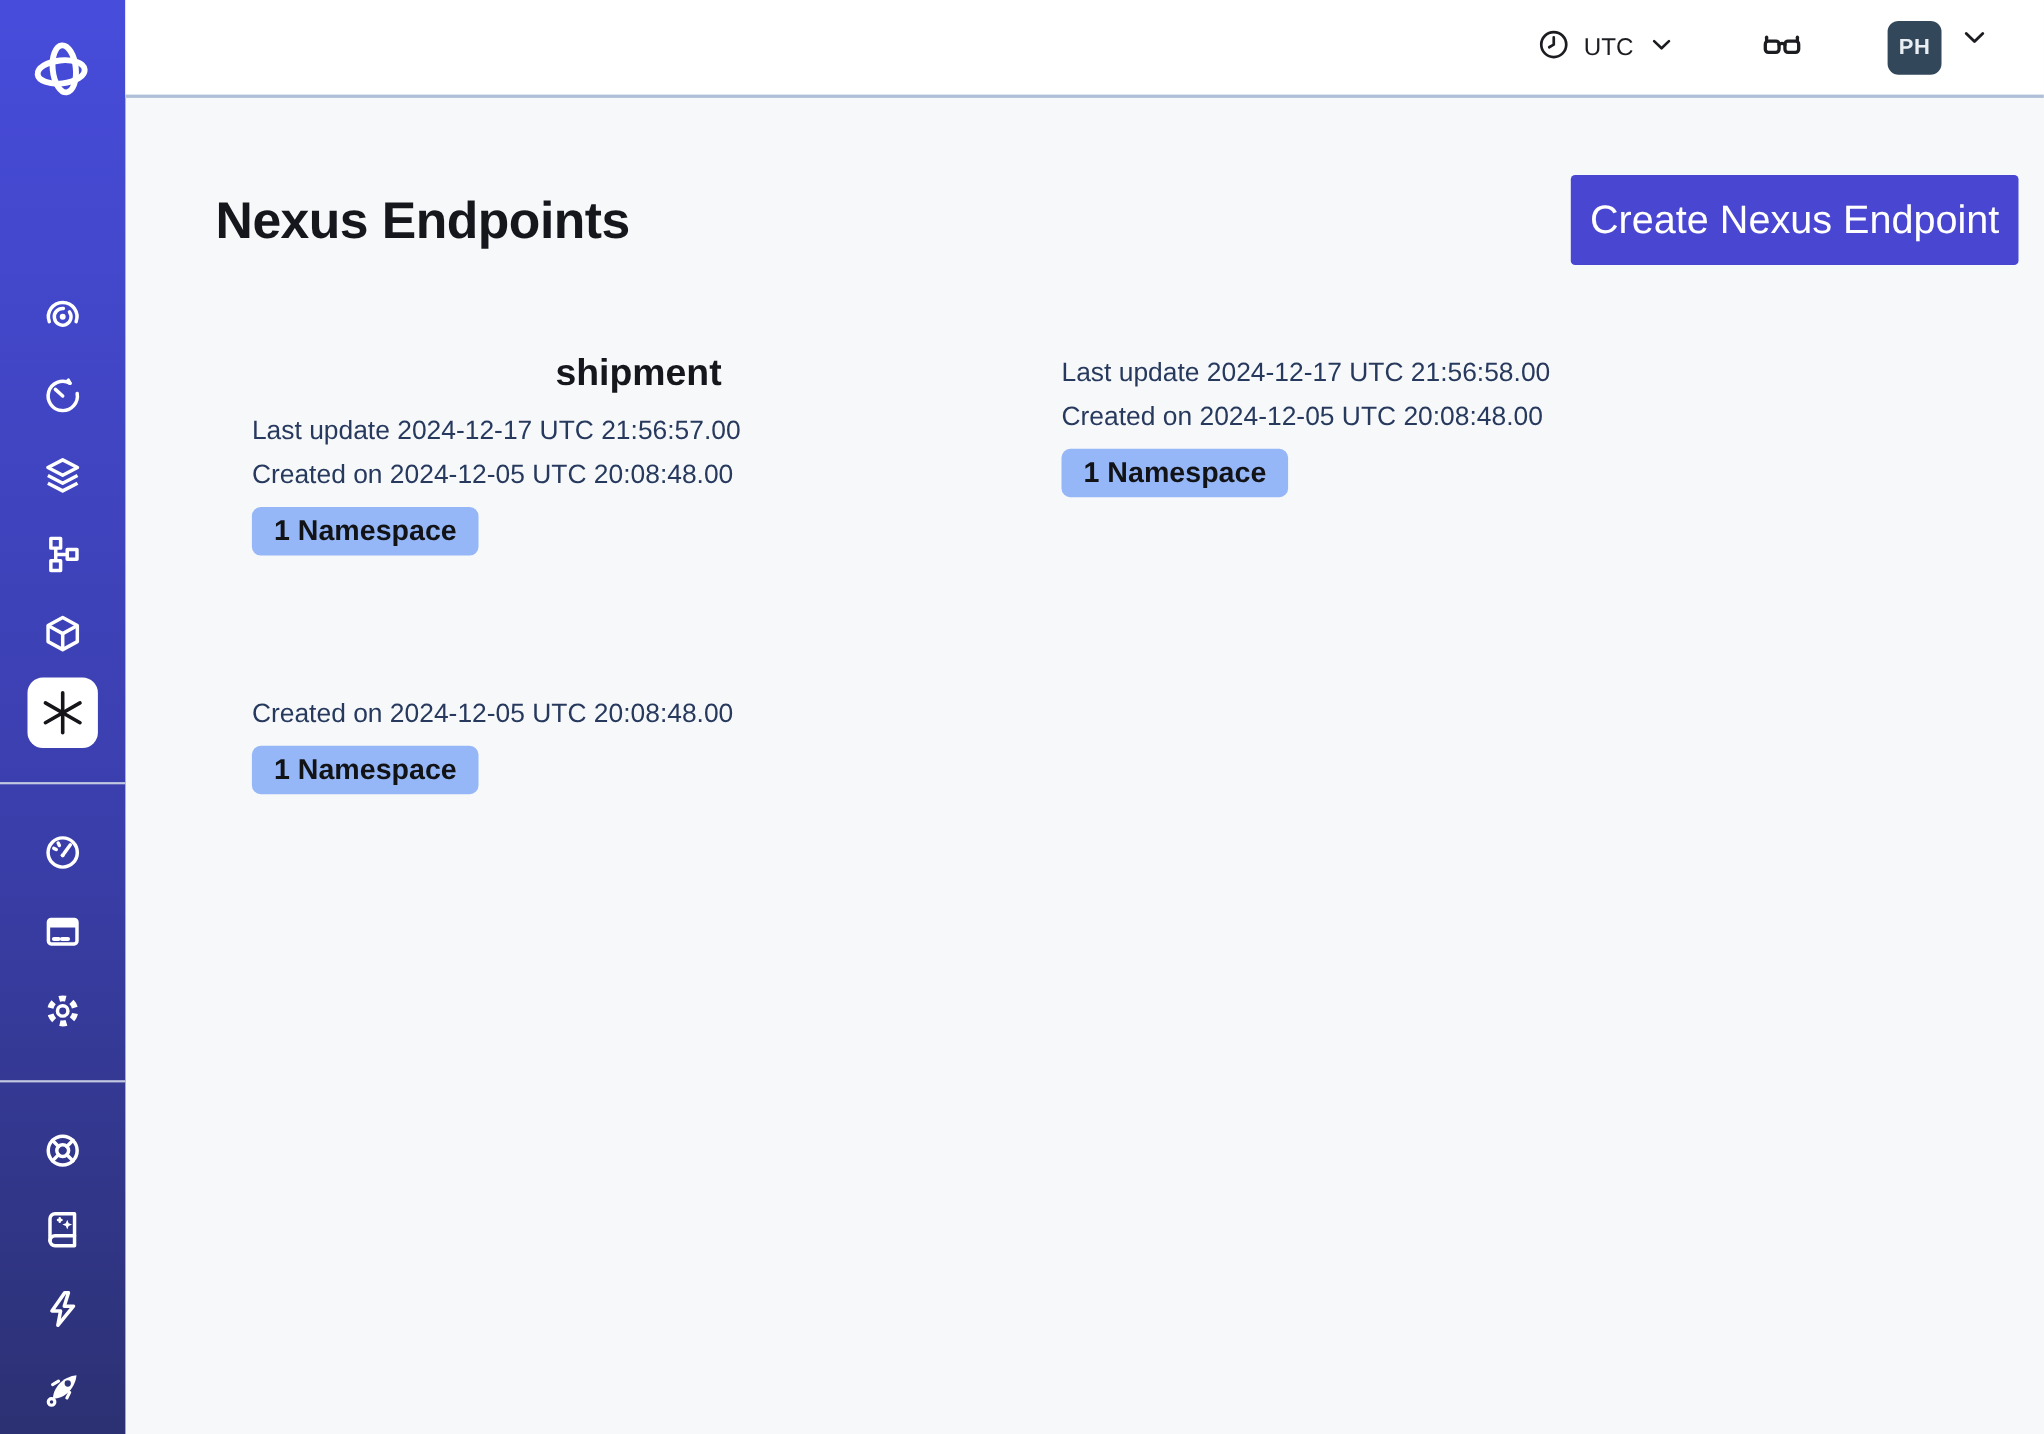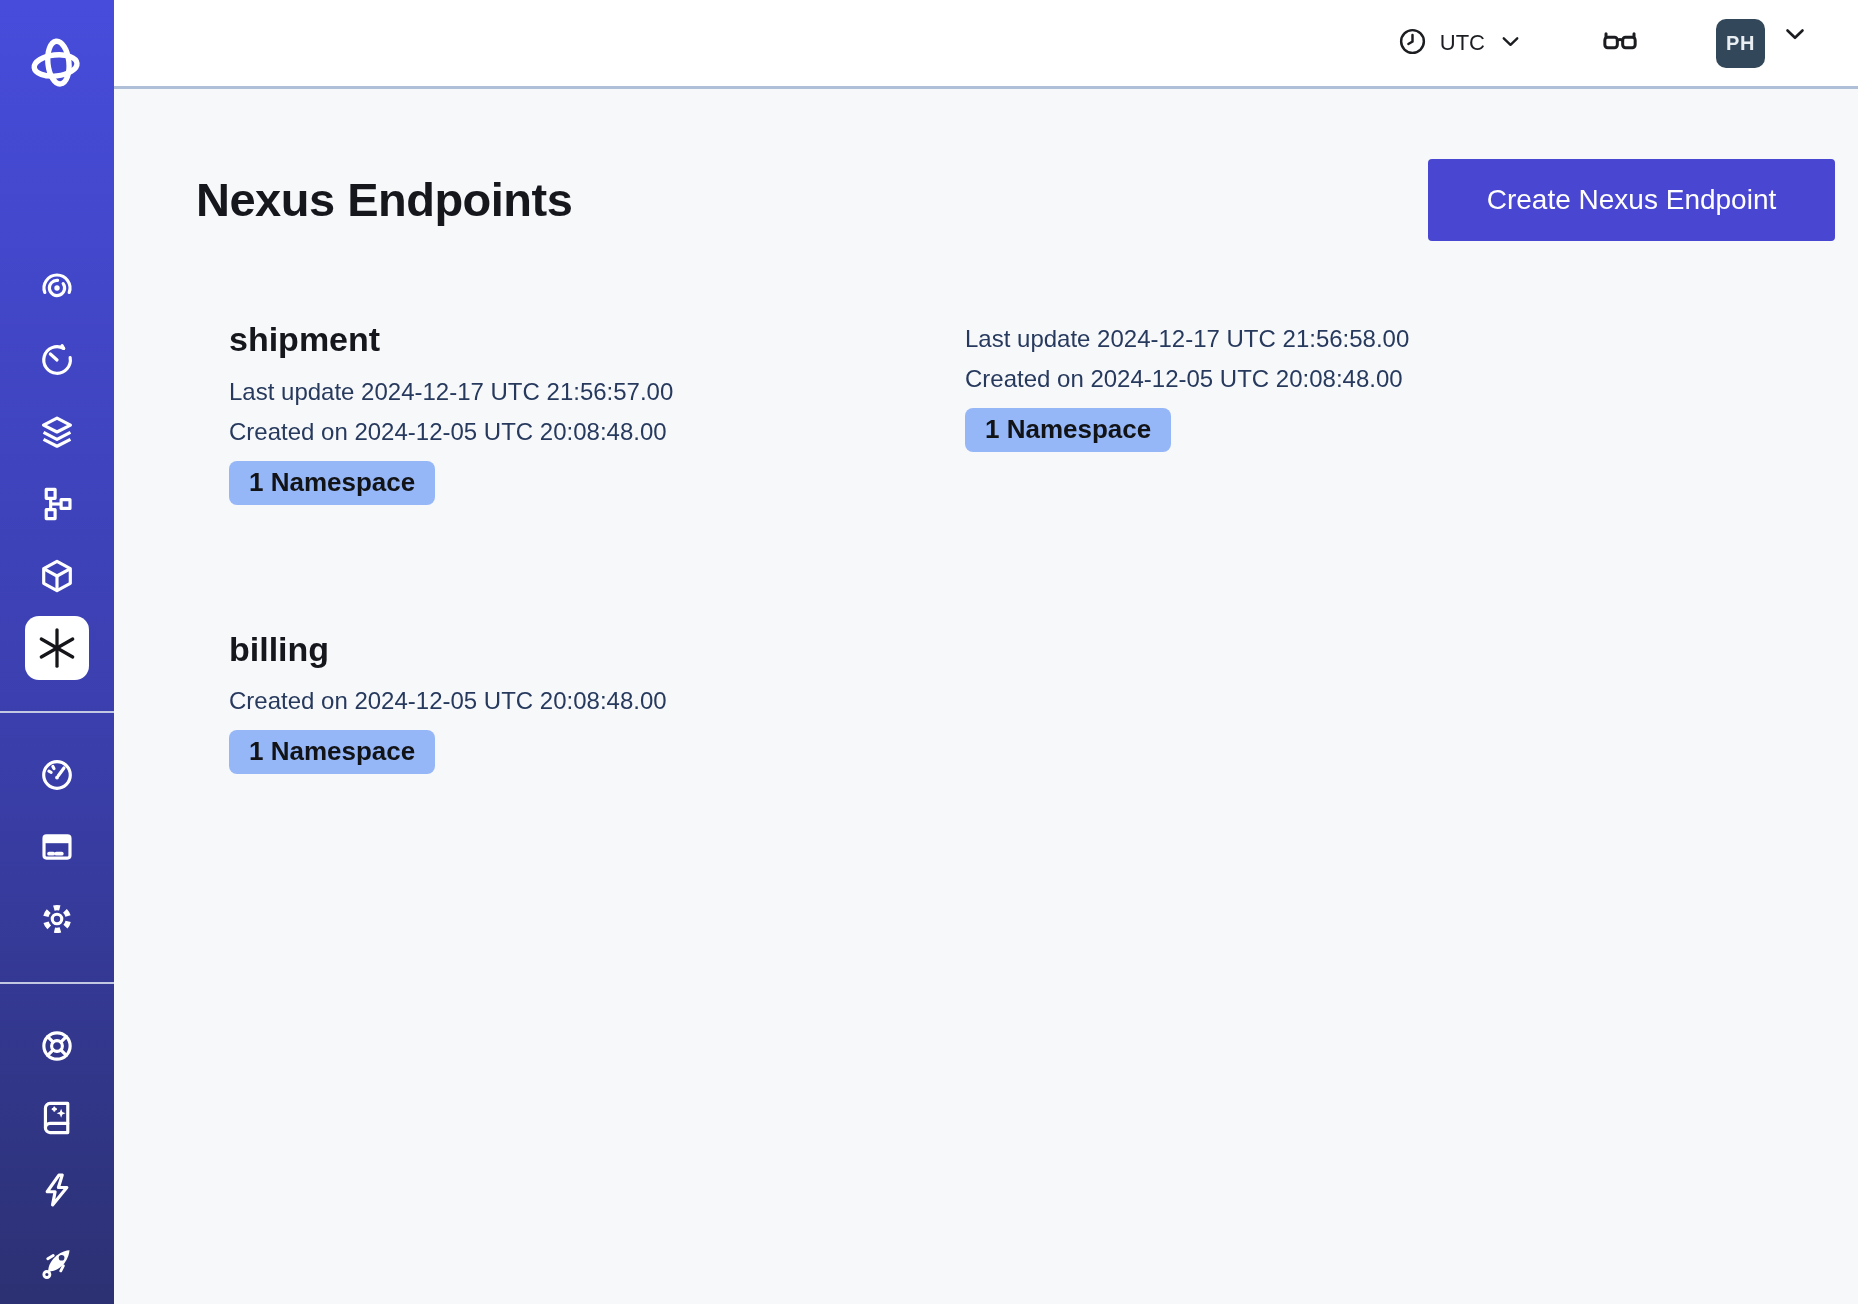--- a/index.html
+++ b/index.html
@@ -33,32 +33,32 @@
   .avatar {
     width:49px; height:49px; border-radius:10px; background:#32475a; color:#e9eef3;
     display:flex; align-items:center; justify-content:center; font-size:20px; font-weight:600; letter-spacing:.5px;
   }
   
   .content { position:absolute; left:114px; top:89px; right:0; bottom:0; padding:0 23px 0 82px; }
   .header-row { margin-top:70px; display:flex; align-items:center; justify-content:space-between; }
   .page-title { font-size:47px; font-weight:700; letter-spacing:-.5px; color:#15171c; line-height:1.2; }
   .primary-btn {
     background:#4946d2; color:#ffffff; border:none; border-radius:4px;
-    width:407px; height:82px; font-size:28px; font-weight:500; font-family:inherit; cursor:pointer;
+    width:407px; height:82px; font-size:36px; font-weight:500; font-family:inherit; cursor:pointer;
   }
   .search-box {
     margin-top:102px; height:74px; background:#ffffff; border:2px solid #8a8ee5; border-radius:6px;
     display:flex; align-items:center; padding:0 24px; gap:15px;
   }
   .search-box input {
     border:none; outline:none; flex:1; font-size:27px; color:#1b1d21; font-family:inherit; background:transparent;
   }
   .cards-grid { margin-top:78px; display:grid; grid-template-columns:736px 736px; row-gap:124px; }
   .endpoint-card { padding-left:33px; cursor:pointer; }
-  .endpoint-name { font-size:34px; font-weight:700; color:#15171c; line-height:1.2; margin-bottom:12px; }
+  .endpoint-name { font-size:34px; font-weight:700; color:#15171c; line-height:1.2; margin-bottom:12px;text-align:center; }
   .endpoint-meta { font-size:24px; color:#273a5e; line-height:40px; }
   .ns-badge {
     display:inline-block; margin-top:9px; background:#96b7f7; color:#121316;
     font-size:26px; font-weight:700; padding:7px 20px; border-radius:8px; line-height:1.15;
   }
   svg { flex-shrink:0; }
 </style>
 </head>
 <body>
 
@@ -264,19 +264,18 @@
       <span class="ns-badge">1 Namespace</span>
     </div>
 
     <div class="endpoint-card">
       <div class="endpoint-meta">Last update 2024-12-17 UTC 21:56:58.00</div>
       <div class="endpoint-meta">Created on 2024-12-05 UTC 20:08:48.00</div>
       <span class="ns-badge">1 Namespace</span>
     </div>
 
     <div class="endpoint-card">
-      <div class="endpoint-name">billing</div>
       <div class="endpoint-meta">Created on 2024-12-05 UTC 20:08:48.00</div>
       <span class="ns-badge">1 Namespace</span>
     </div>
 
   </div>
 </main>
 
 </body></html>

